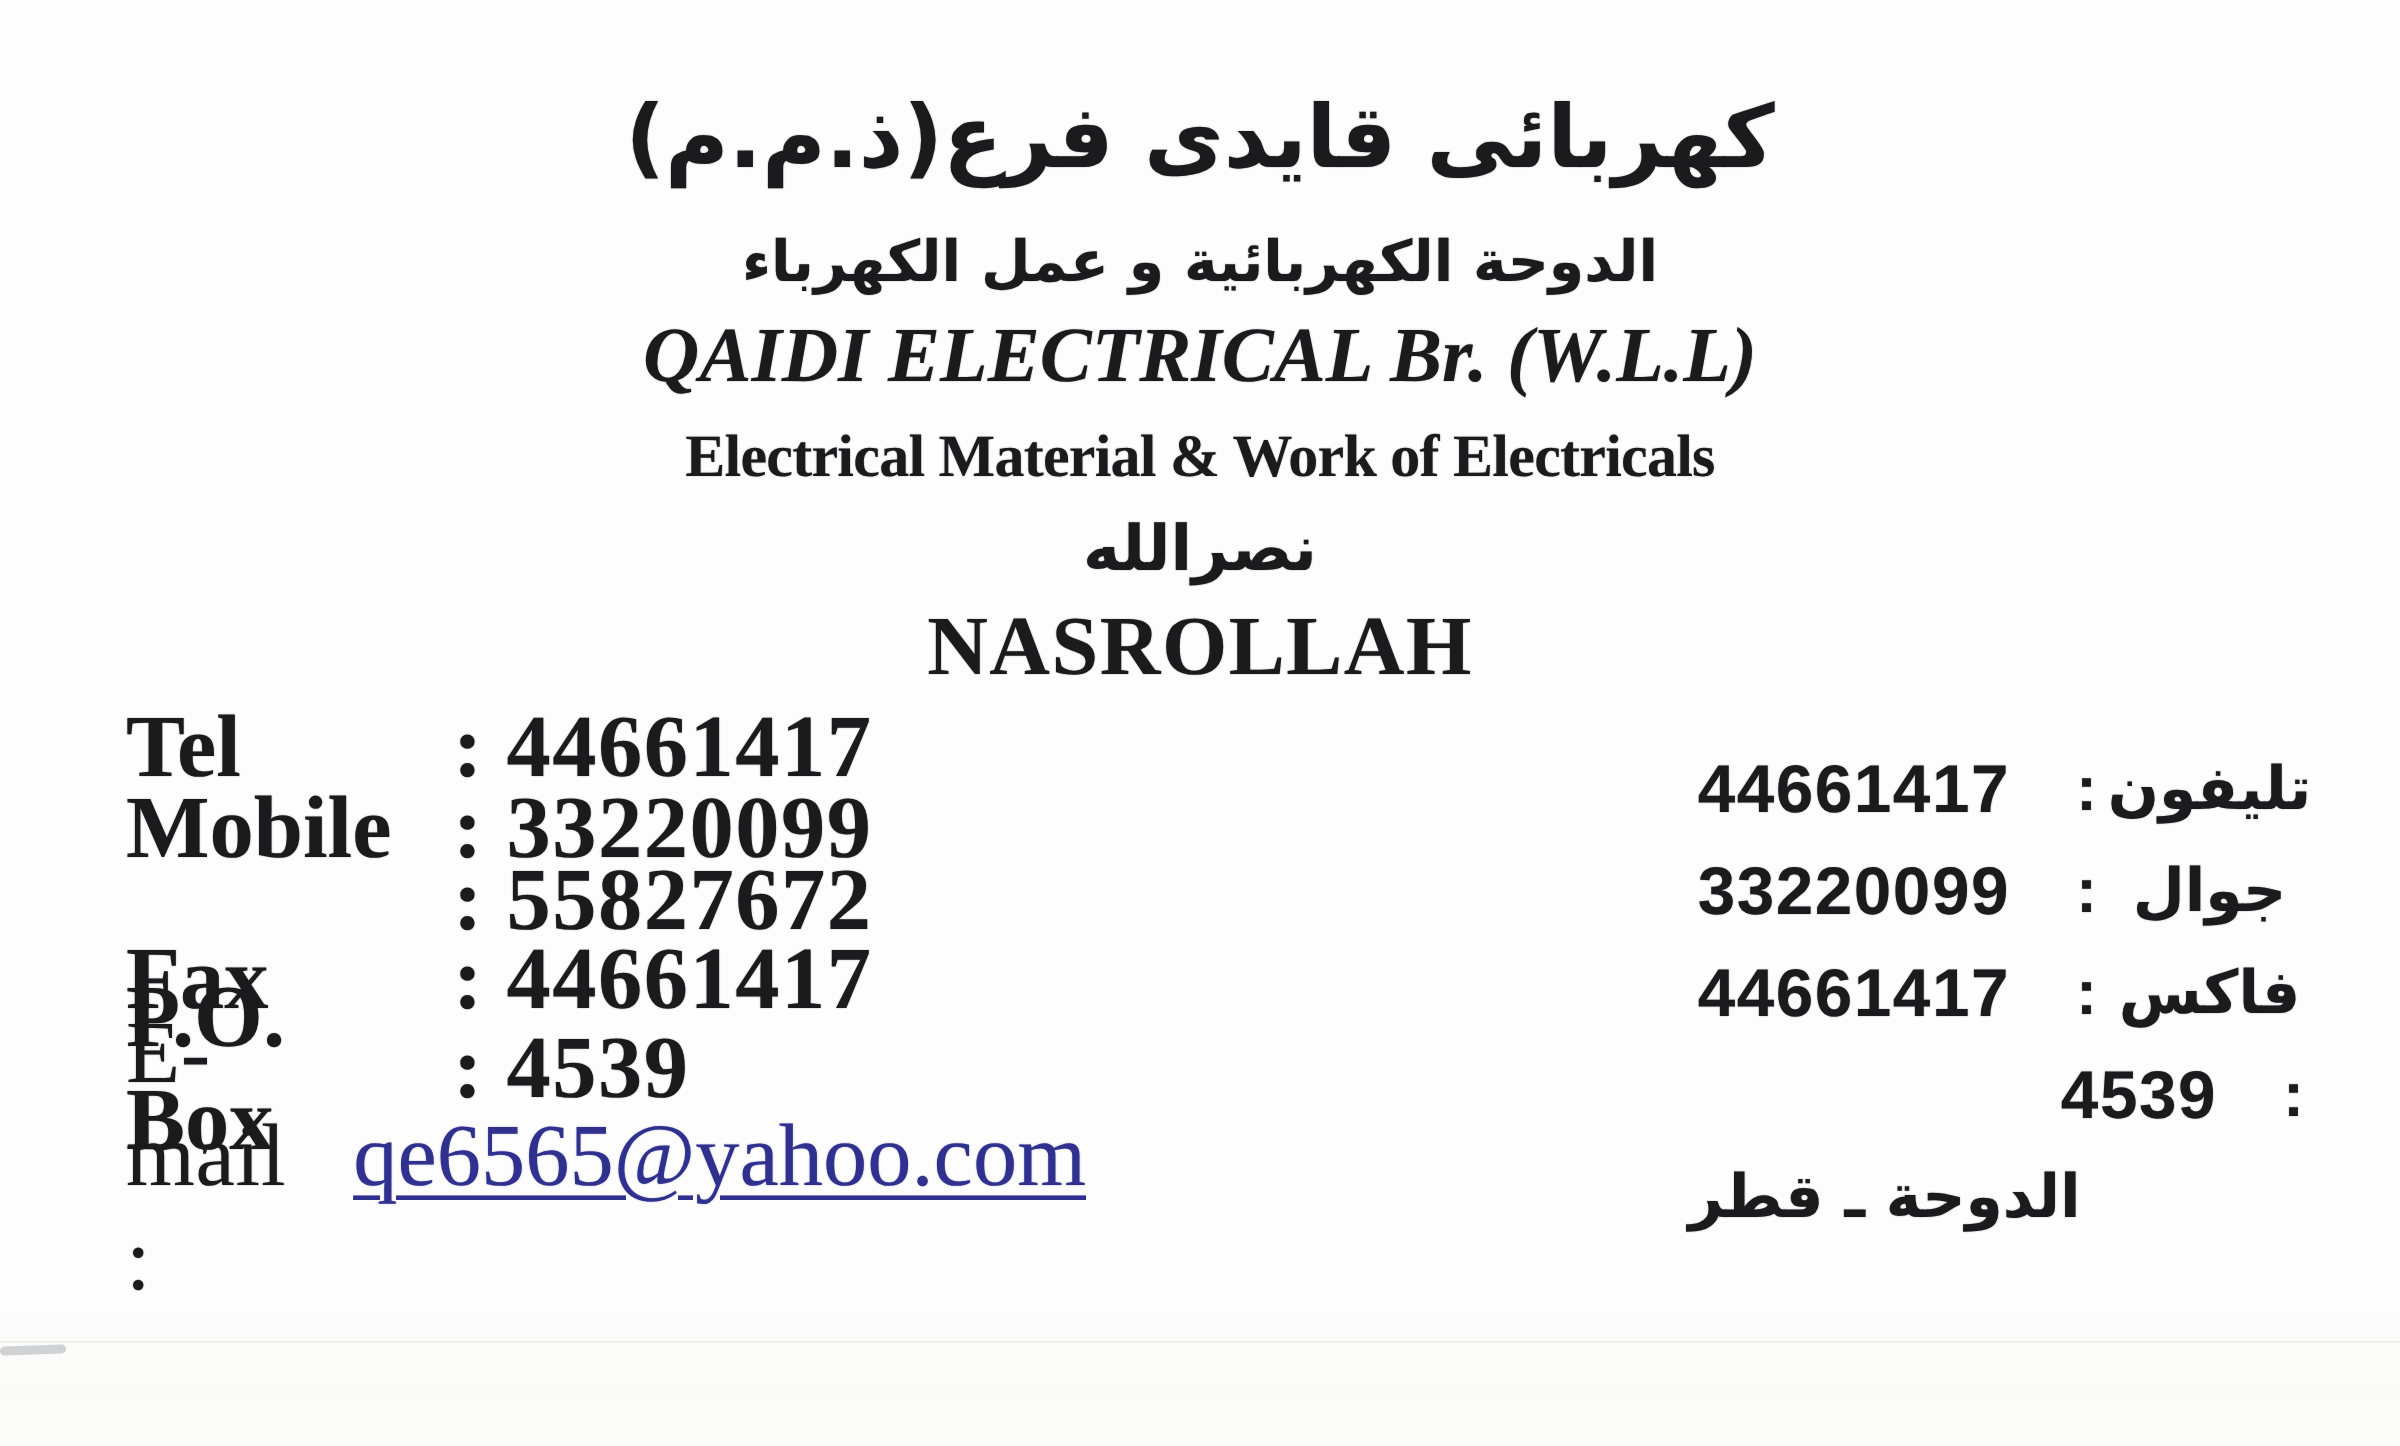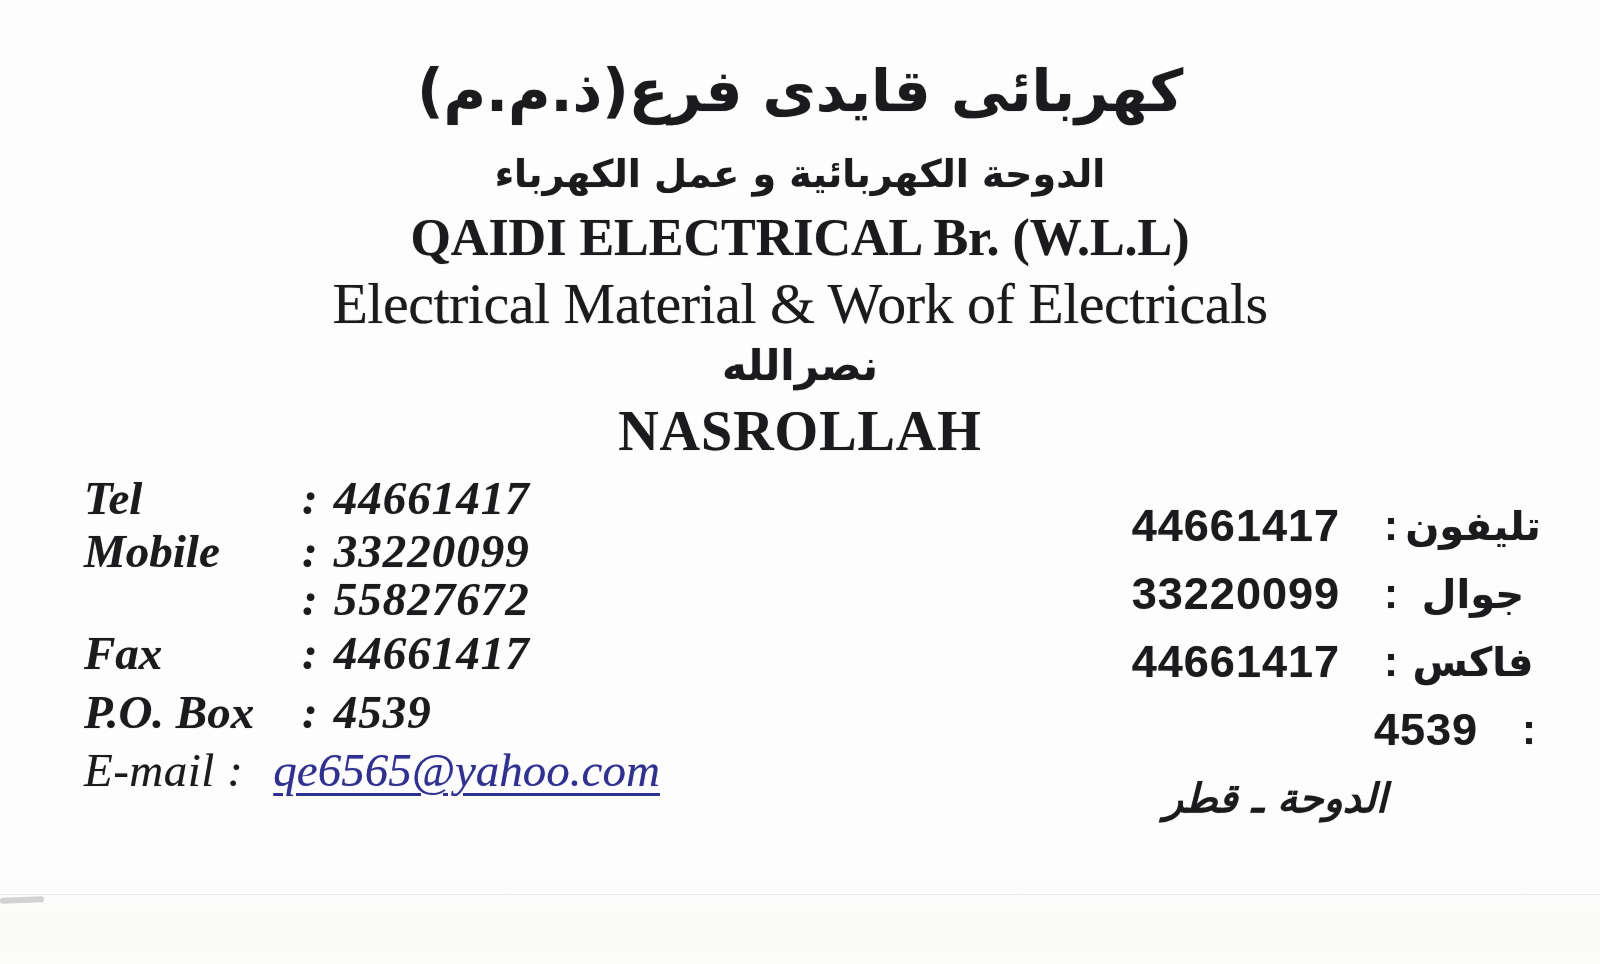--- a/index.html
+++ b/index.html
@@ -11,30 +11,30 @@
     overflow: hidden;
     color: #1b1b1d;
   }
   .center-block { position:absolute; top:0; left:0; width:100%; text-align:center; }
   .ar { font-family:"DejaVu Sans", sans-serif; font-weight:bold; direction:rtl; }
   .serif { font-family:"Liberation Serif","DejaVu Serif",serif; }
   .scan { text-shadow: 0 0 1px rgba(20,20,25,0.45); }
 
   .ar-title    { font-size:58px; line-height:110px; margin-top:36px; letter-spacing:1px; }
   .ar-subtitle { font-size:38px; line-height:56px; }
-  .en-title    { font-size:52px; line-height:72px; font-weight:bold; letter-spacing:0px; }
-  .en-tagline  { font-size:58px; line-height:60px; font-weight:normal; letter-spacing:-0.5px; }
+  .en-title    { font-size:52px; line-height:72px; font-weight:bold; letter-spacing:0px;font-style:italic; }
+  .en-tagline  { font-size:40px; line-height:60px; font-weight:bold; letter-spacing:-0.5px; }
   .ar-name     { font-size:42px; line-height:64px; }
   .en-name     { font-size:56px; line-height:66px; font-weight:bold; letter-spacing:1px; }
 
   
   .left-col {
     position:absolute; left:84px; top:468px; width:640px;
     font-family:"Liberation Serif","DejaVu Serif",serif;
-    font-weight:bold; font-size:47px;font-style:italic;
+    font-weight:bold; font-size:59px;
   }
   .lrow { height:59px; display:flex; align-items:center; }
   .lrow.tight { height:48px; }
   .lrow .lbl { width:218px; flex:0 0 auto; }
   .lrow .sep { flex:0 0 auto; }
   .lrow .num { margin-left:16px; letter-spacing:1px; }
   .lrow.city-row { height:58px; }
   .lrow.email-row { height:58px; font-weight:normal; }
   .email-label { letter-spacing:0.5px; }
   .email-link {
@@ -57,21 +57,21 @@
     font-family:"Liberation Sans", sans-serif; font-weight:bold; font-size:42px;
     margin:0 6px;
   }
   .rrow .num {
     font-family:"Liberation Sans","DejaVu Sans",sans-serif; font-weight:bold;
     font-size:45px; letter-spacing:1px;
     margin-right:38px;
   }
   .rrow.city-row { justify-content:flex-start; padding-right:155px; box-sizing:border-box; }
   .rrow .city-ar {
-    font-family:"DejaVu Sans", sans-serif; font-weight:bold; font-size:40px;font-style:italic;
+    font-family:"DejaVu Sans", sans-serif; font-weight:bold; font-size:40px;
   }
 
   
   .scan-smudge {
     position:absolute; left:0; top:897px; width:44px; height:6px;
     background:#b9bcbd; opacity:0.65; border-radius:3px;
     transform:rotate(-2deg);
   }
   .scan-line {
     position:absolute; left:0; top:894px; width:100%; height:1px;

